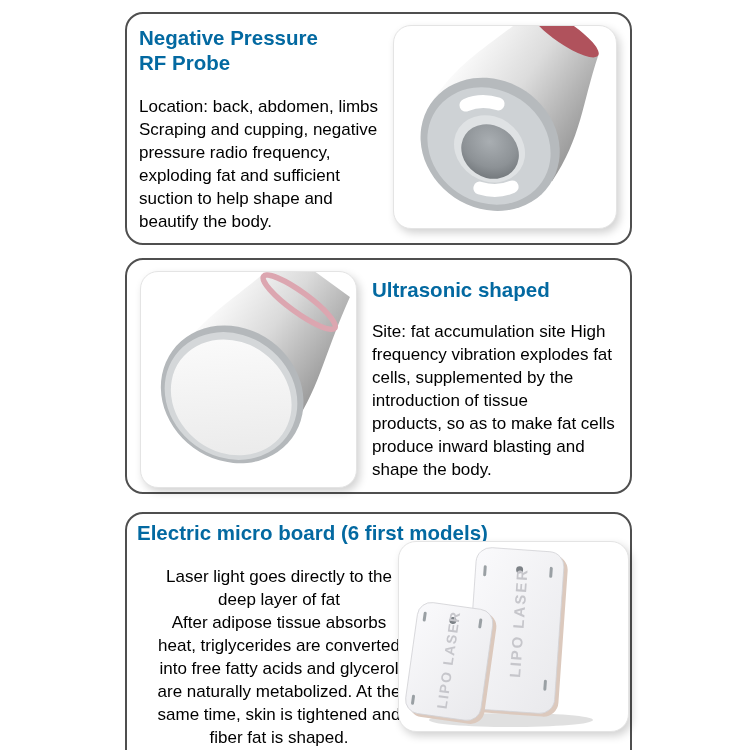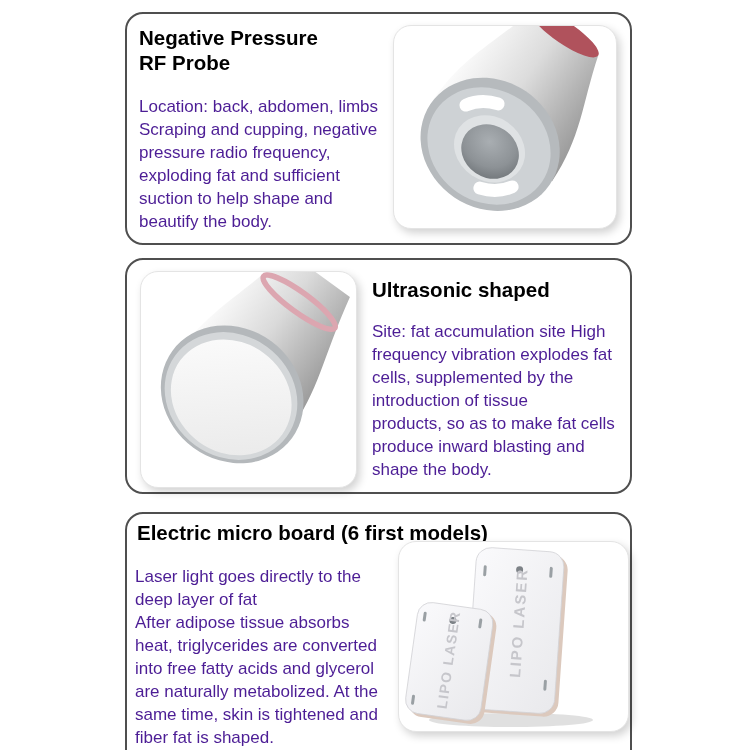--- a/index.html
+++ b/index.html
@@ -20,28 +20,28 @@
     box-sizing:border-box;
   }
   #panel-1 { top:12px;  height:233px; }
   #panel-2 { top:258px; height:236px; }
   #panel-3 { top:512px; height:294px; }
 
   .panel-title {
     position:absolute;
     font-size:20.5px;
     font-weight:bold;
-    color:#000000;
+    color:#0369a1;
     line-height:25px;
     white-space:pre-line;
   }
   .panel-body {
     position:absolute;
     font-size:17px;
-    color:#4c1d95;
+    color:#000000;
     line-height:23px;
     white-space:pre-line;
   }
   .photo-box {
     position:absolute;
     background:#ffffff;
     border:1px solid #e4e4e4;
     border-radius:18px;
     box-shadow:3px 4px 8px rgba(0,0,0,0.18);
     overflow:hidden;
@@ -53,21 +53,21 @@
   #panel-1 .panel-body  { left:12px; top:81px;  width:256px; }
   #panel-1 .photo-box   { left:266px; top:11px; width:222px; height:202px; }
 
   
   #panel-2 .photo-box   { left:13px;  top:11px; width:215px; height:215px; }
   #panel-2 .panel-title { left:245px; top:17px; width:250px; }
   #panel-2 .panel-body  { left:245px; top:60px; width:260px; }
 
   
   #panel-3 .panel-title { left:10px;  top:6px;  width:490px; }
-  #panel-3 .panel-body  { left:8px;  top:51px; width:260px; }
+  #panel-3 .panel-body  { left:22px;  top:51px; width:260px;text-align:center; }
   #panel-3 .photo-box   { left:271px; top:27px; width:229px; height:189px; }
 </style>
 </head>
 <body>
 
 <div class="panel" id="panel-1">
   <div class="panel-title">Negative Pressure
 RF Probe</div>
   <div class="panel-body">Location: back, abdomen, limbs
 Scraping and cupping, negative

